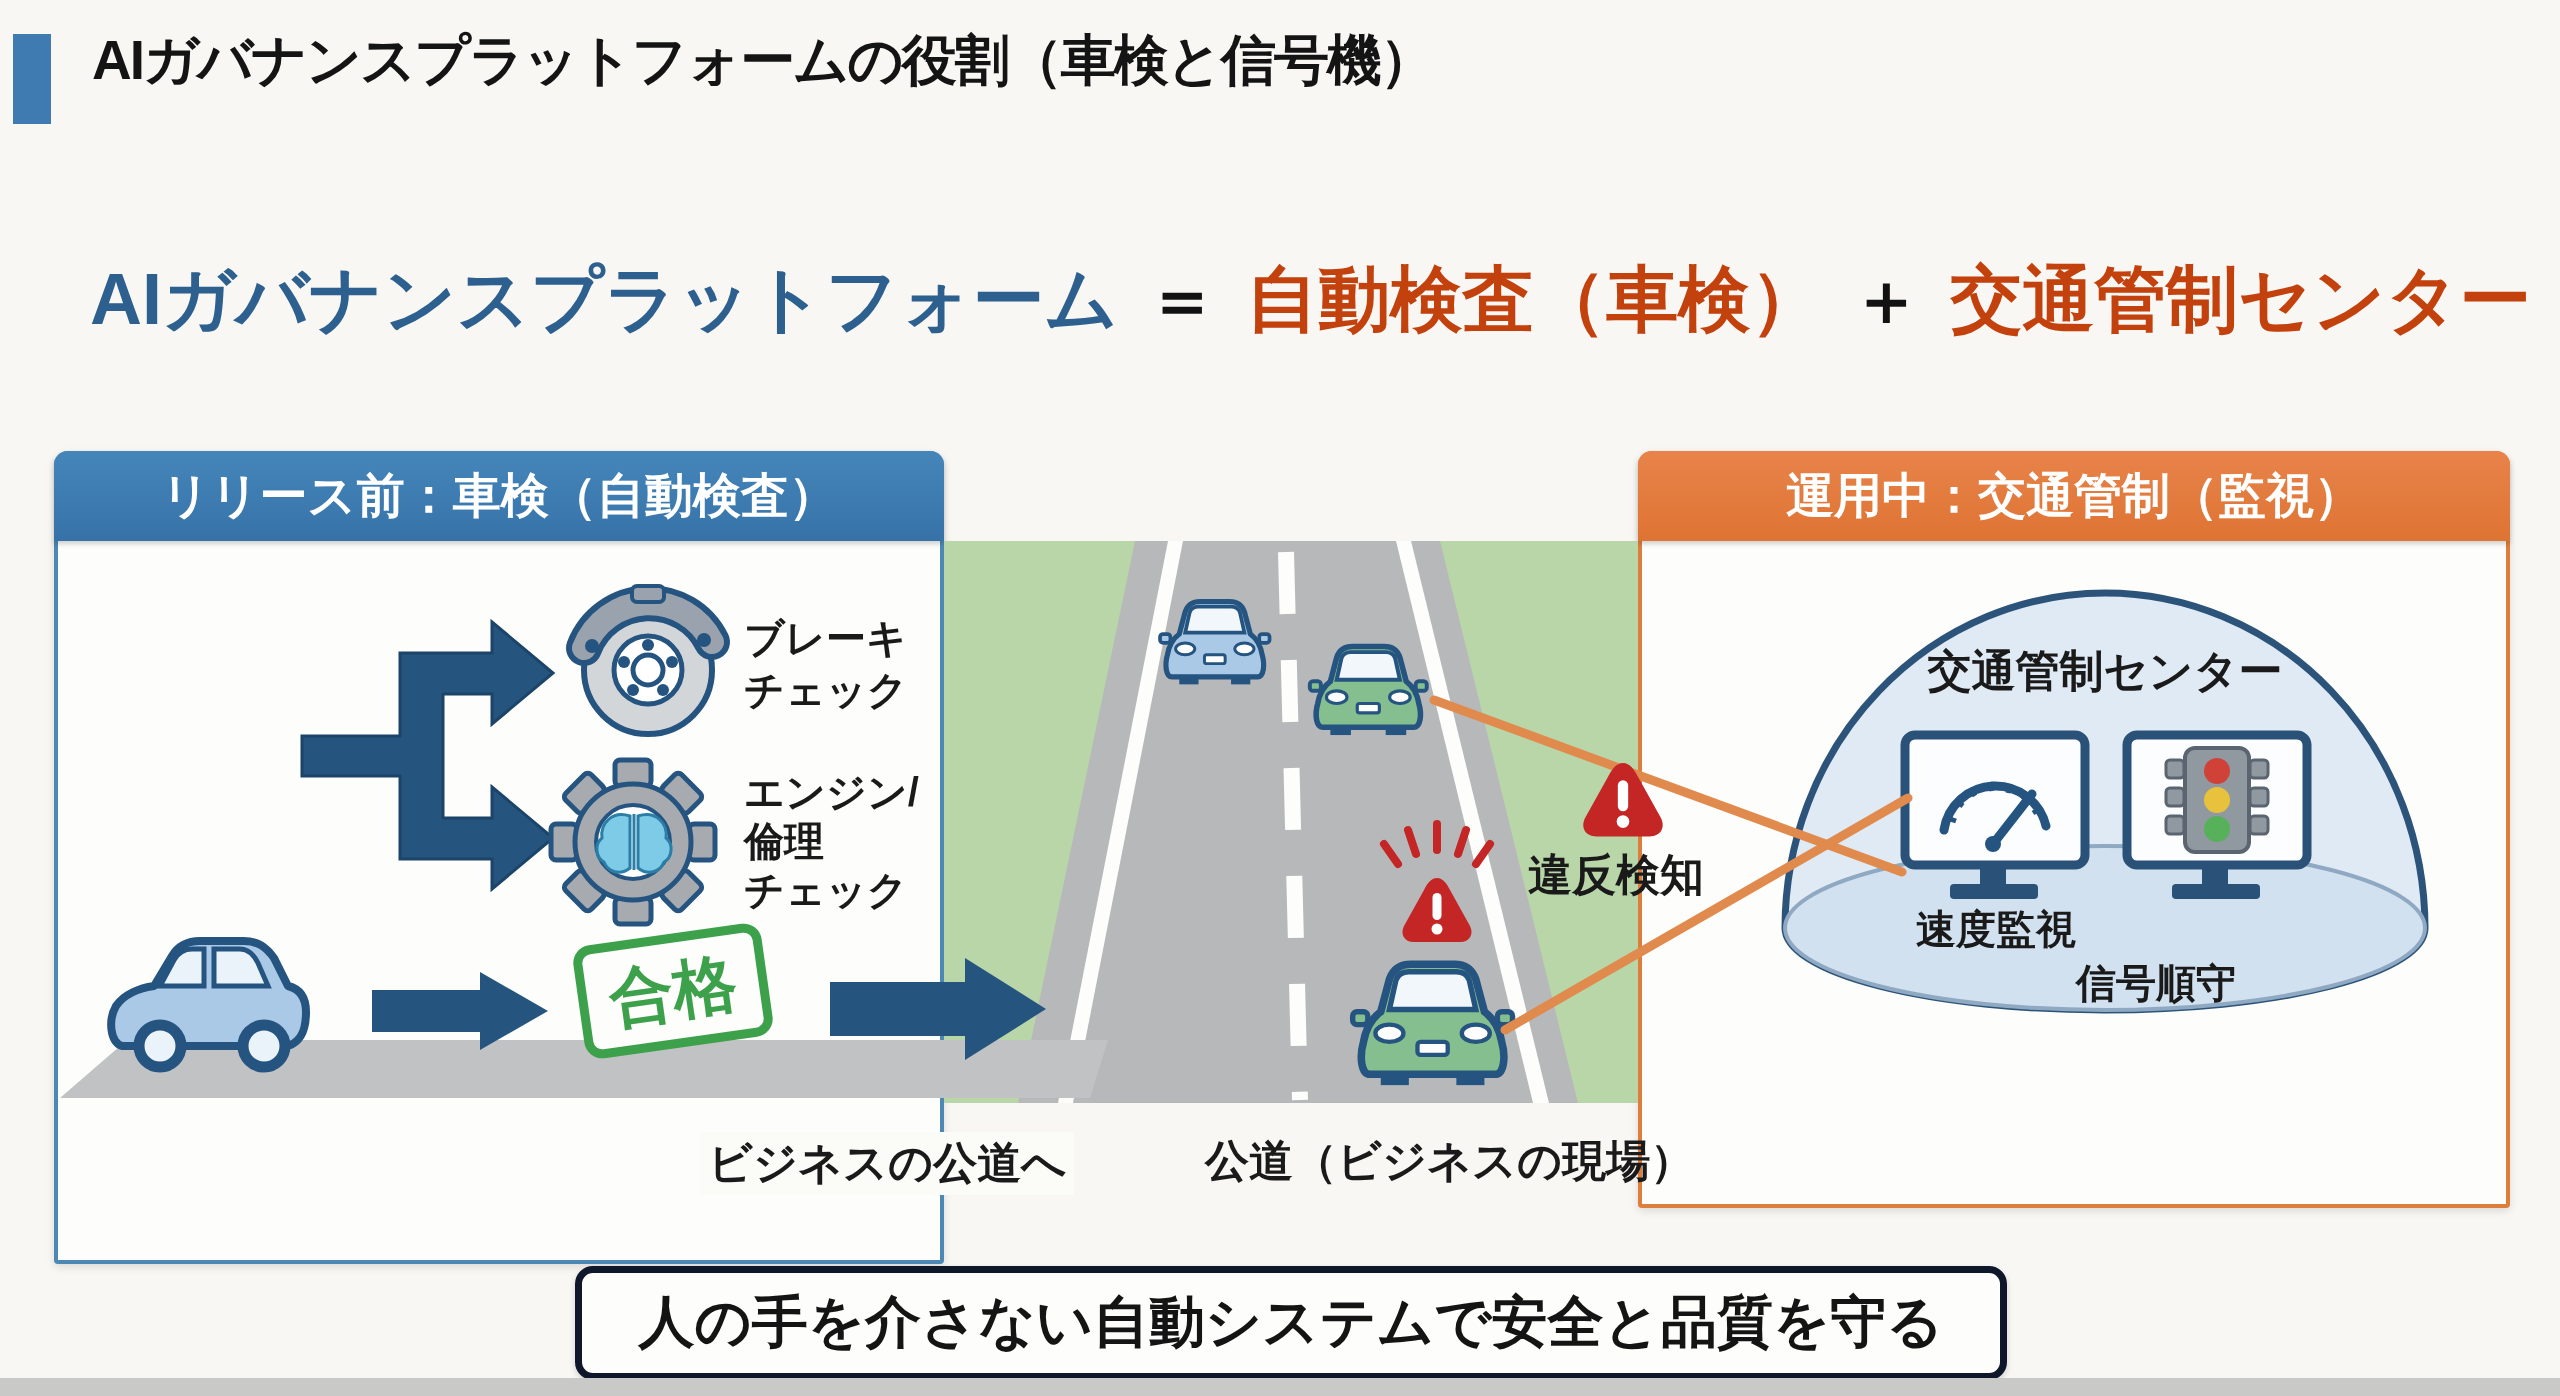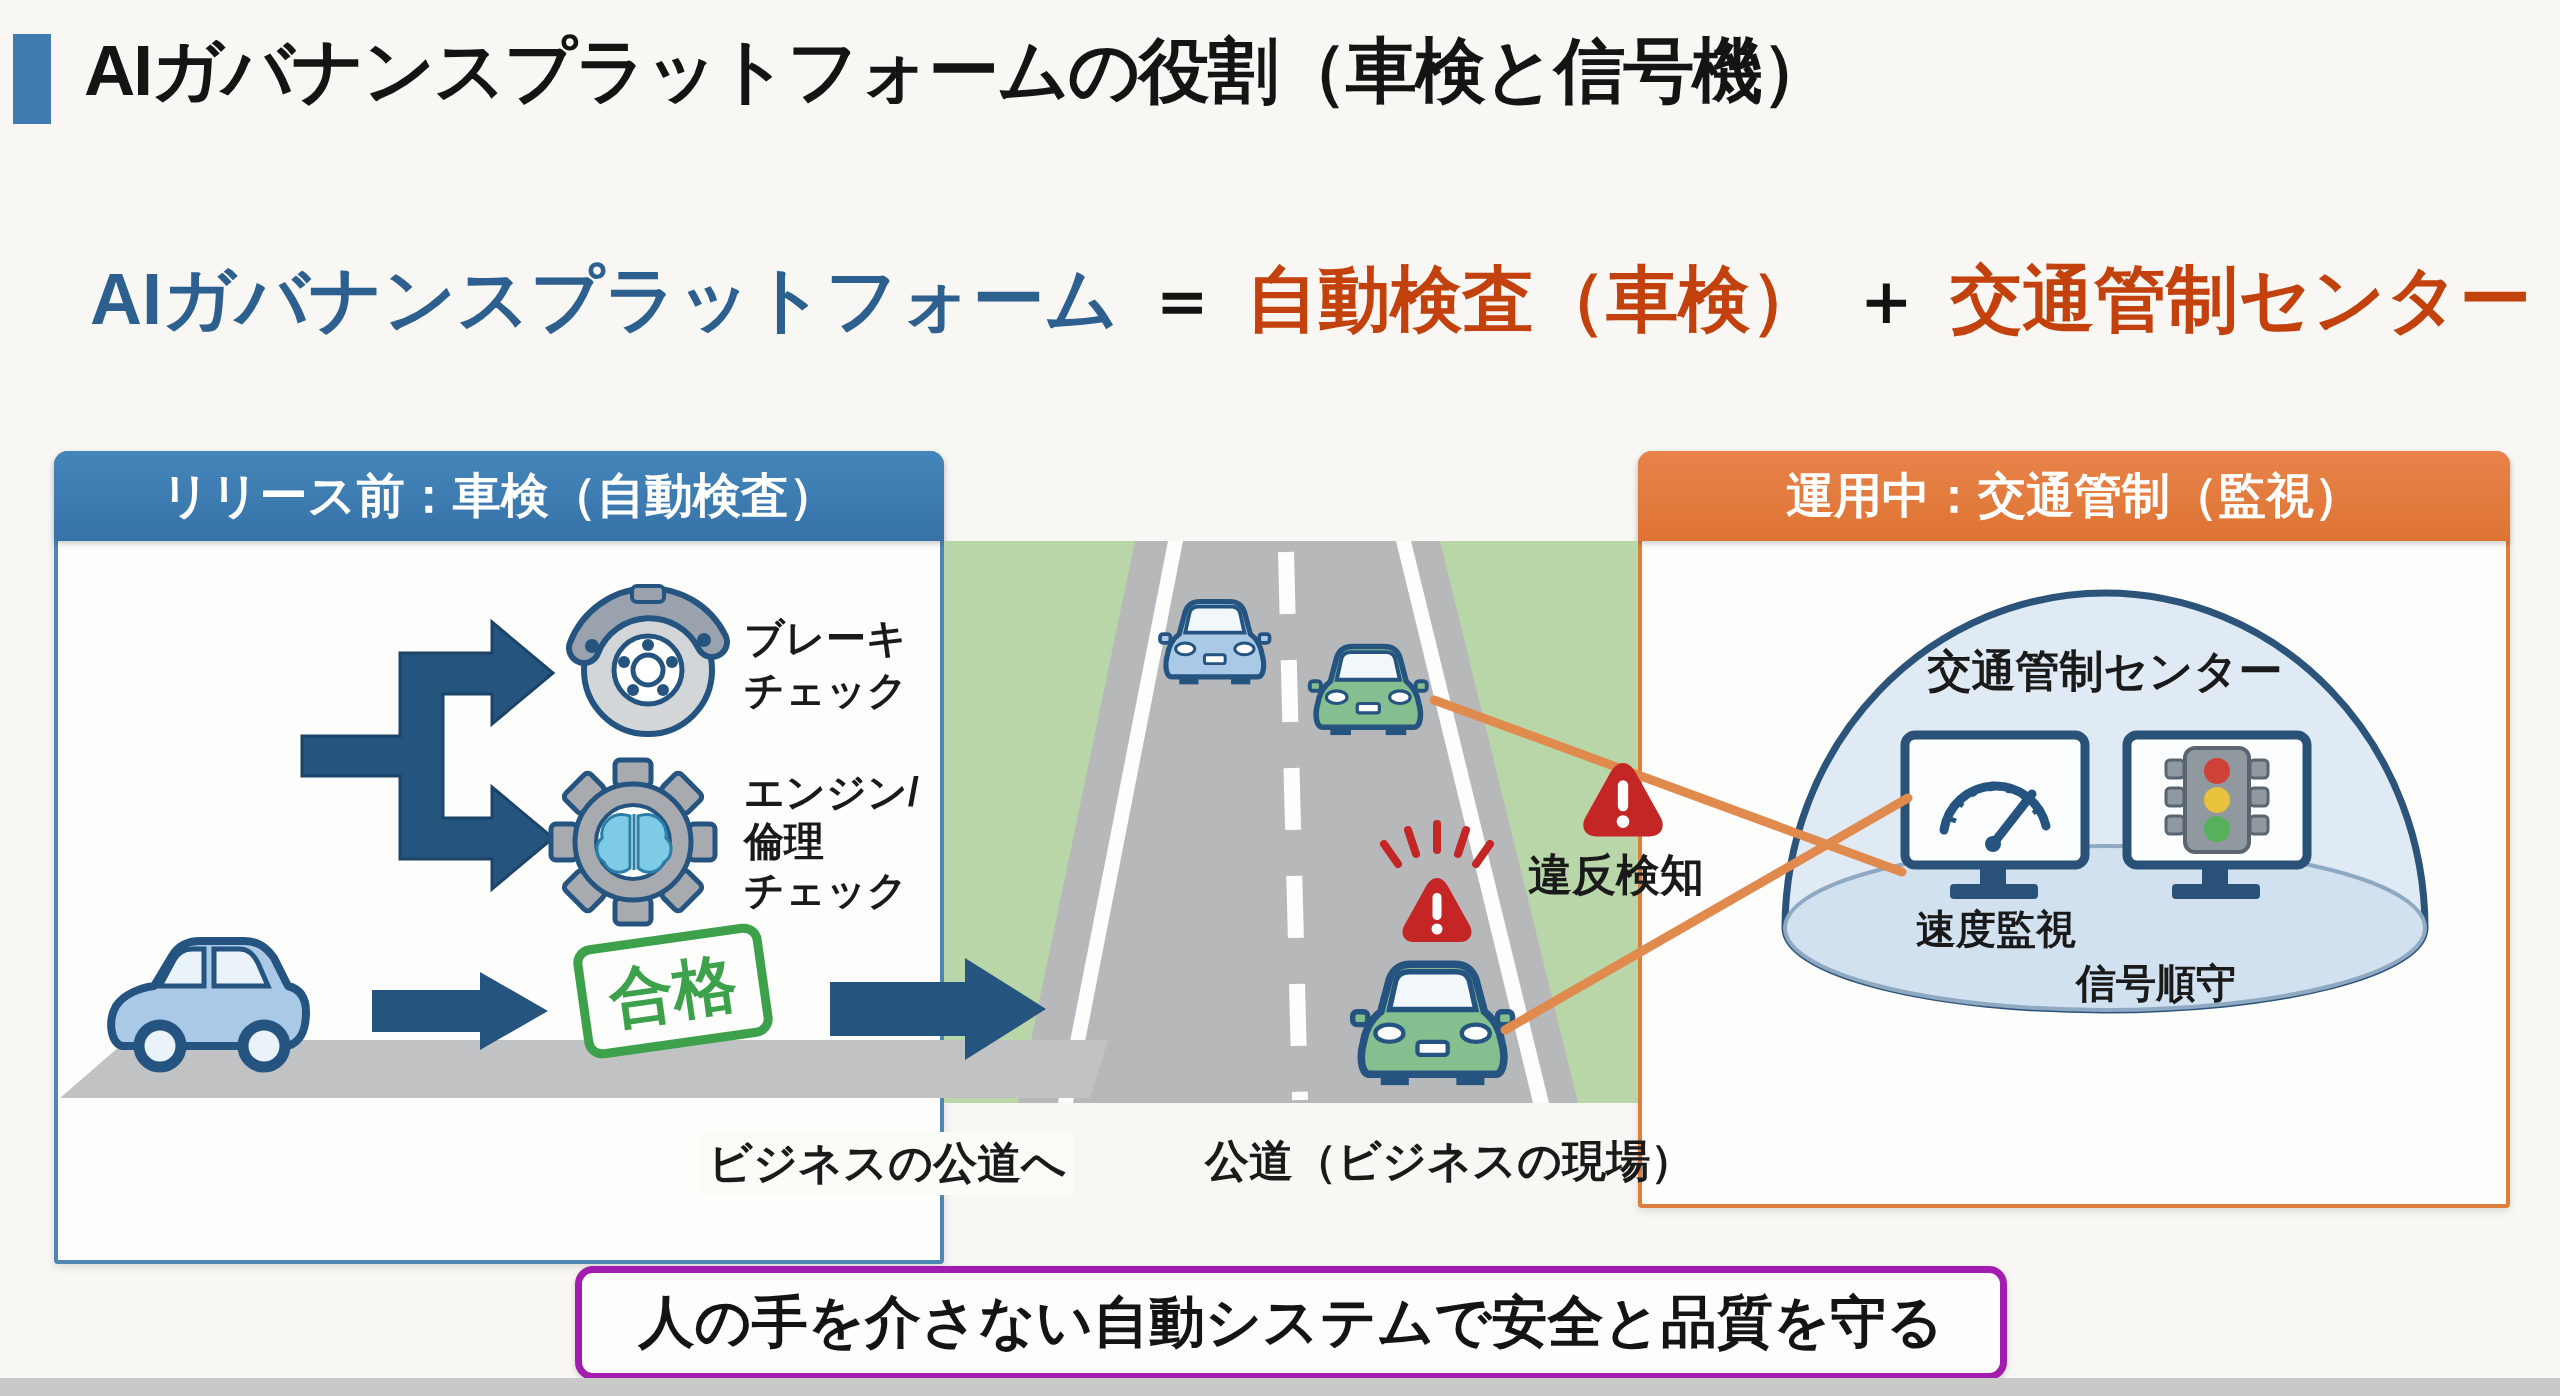--- a/index.html
+++ b/index.html
@@ -1,21 +1,21 @@
 <!DOCTYPE html>
 <html><head>
 <meta charset="utf-8">
 <style>
   html,body{margin:0;padding:0;}
   body{width:2560px;height:1396px;font-family:"Liberation Sans","DejaVu Sans",sans-serif;}
   .slide{position:relative;width:2560px;height:1396px;background:#f8f7f4;overflow:hidden;}
   .abs{position:absolute;}
   
   .accent-bar{left:13px;top:34px;width:38px;height:90px;background:#3f7ab0;}
-  .title{left:84px;top:24px;width:2430px;font-size:71px;font-weight:bold;color:#141414;letter-spacing:-2px;white-space:nowrap;}
+  .title{left:92px;top:24px;width:2430px;font-size:55px;font-weight:bold;color:#141414;letter-spacing:-2px;white-space:nowrap;}
   
   .equation{left:90px;top:252px;display:flex;align-items:center;white-space:nowrap;}
   .eq-lhs{font-size:72px;font-weight:bold;color:#2d608f;}
   .eq-op{font-size:72px;font-weight:bold;color:#121212;margin:0 28px;}
   .eq-term{font-size:72px;font-weight:bold;color:#c2410c;}
   
   .panel{position:absolute;background:#fdfdfb;border-radius:14px 14px 4px 4px;box-shadow:0 3px 8px rgba(0,0,0,0.12);}
   .panel-left{left:54px;top:451px;width:882px;height:805px;border:4px solid #4d88b4;}
   .panel-right{left:1638px;top:451px;width:864px;height:749px;border:4px solid #dd7e3c;}
   .panel-header{position:absolute;left:-4px;top:-4px;right:-4px;height:90px;border-radius:14px 14px 0 0;
@@ -34,21 +34,21 @@
     color:#3da14c;font-size:64px;font-weight:bold;background:#fdfdfb;}
   .lbl-ai{left:92px;top:1132px;font-size:44px;}
   .lbl-toroad{left:700px;top:1132px;font-size:44px;background:#fbfbf8;padding:2px 8px;}
   .lbl-road{left:1205px;top:1132px;font-size:44px;}
   .lbl-violation{left:1528px;top:846px;font-size:44px;}
   .lbl-dome-title{left:1905px;top:642px;width:400px;text-align:center;font-size:44px;}
   .lbl-speed{left:1898px;top:902px;width:196px;text-align:center;font-size:40px;}
   .lbl-signal{left:2076px;top:914px;width:310px;text-align:left;font-size:40px;line-height:1.15;}
   .lbl-signal .l2{font-size:34px;display:block;}
   
-  .banner{left:575px;top:1266px;width:1418px;height:100px;background:#fdfdfb;border:7px solid #a21caf;
+  .banner{left:575px;top:1266px;width:1418px;height:100px;background:#fdfdfb;border:7px solid #0f172a;
     border-radius:18px;display:flex;align-items:center;justify-content:center;
     font-size:56px;font-weight:bold;color:#141414;box-shadow:0 3px 6px rgba(0,0,0,0.15);}
   .bottom-band{left:0;top:1378px;width:2560px;height:18px;background:#c9c9c7;}
 </style>
 </head>
 <body>
 
 <div class="slide">
 
   <div class="abs accent-bar"></div>

